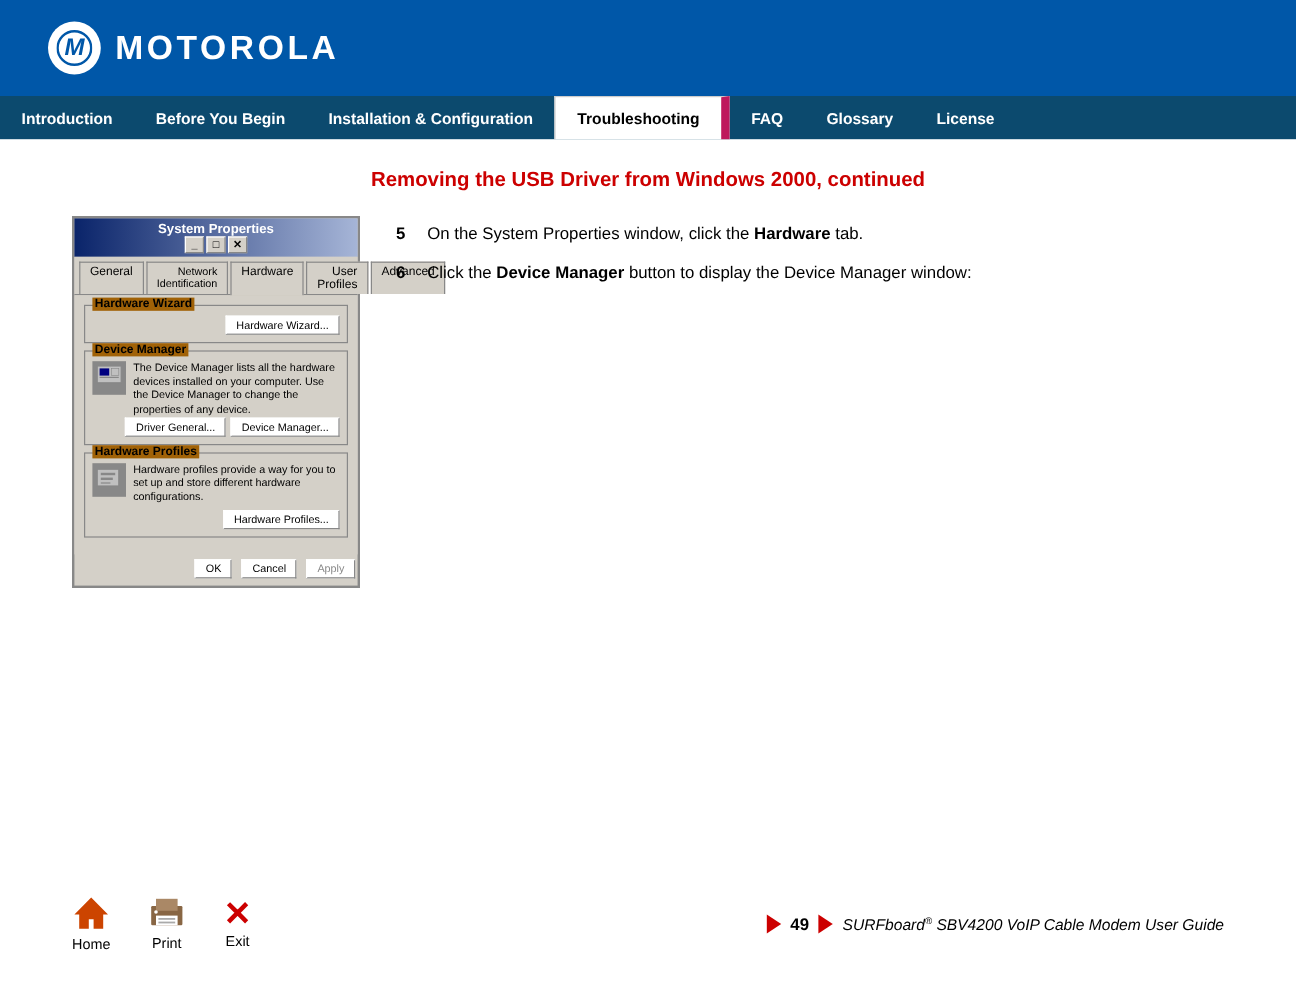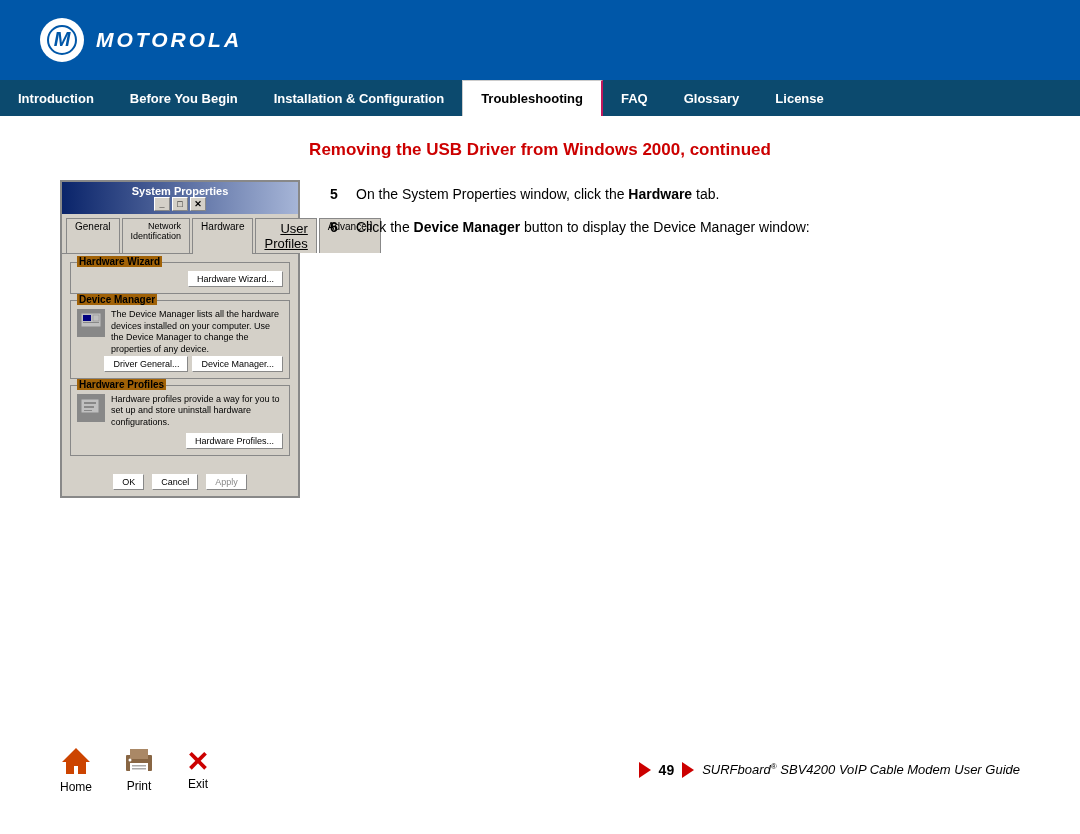--- a/index.html
+++ b/index.html
@@ -36,25 +36,24 @@
       display: flex;
       align-items: center;
       justify-content: center;
       font-weight: bold;
       font-size: 22px;
       color: #0057a8;
       font-style: italic;
     }
 
     .logo-text {
-      font-size: 21px;
+      font-size: 28px;
       font-weight: 900;
       color: white;
       letter-spacing: 3px;
-      font-style: italic;
       text-transform: uppercase;
     }
 
     
     .nav-bar {
       width: 100%;
       height: 36px;
       background: #0c4a6e;
       display: flex;
       align-items: stretch;
@@ -69,21 +68,21 @@
       font-weight: bold;
       cursor: pointer;
       white-space: nowrap;
     }
 
     .nav-item.active {
       background: white;
       color: #000000;
       border-top: 1px solid #ccc;
       border-left: 1px solid #ccc;
-      border-right: 2px solid #be185d;
+      border-right: 7px solid #be185d;
     }
 
     
     .main-content {
       padding: 24px 60px 20px 60px;
       display: flex;
       flex-direction: column;
     }
 
     .page-title {
@@ -229,23 +228,23 @@
     }
 
     .two-buttons {
       display: flex;
       gap: 4px;
       justify-content: flex-end;
     }
 
     .dialog-footer {
       display: flex;
-      justify-content: center;
+      justify-content: flex-end;
       gap: 8px;
-      padding: 4px 23px 6px;
+      padding: 4px 2px 6px;
     }
 
     
     .instructions {
       flex: 1;
       padding-top: 4px;
     }
 
     .instruction-item {
       display: flex;
@@ -304,21 +303,21 @@
       font-size: 24px;
       font-weight: bold;
       display: flex;
       align-items: center;
       justify-content: center;
     }
 
     .footer-page-info {
       margin-left: auto;
       display: flex;
-      align-items: flex-start;
+      align-items: flex-end;
       gap: 8px;
       font-size: 13px;
     }
 
     .arrow-right {
       width: 0;
       height: 0;
       border-top: 8px solid transparent;
       border-bottom: 8px solid transparent;
       border-left: 12px solid #cc0000;
@@ -374,21 +373,21 @@
         <div class="dialog-title-buttons">
           <div class="title-btn">_</div>
           <div class="title-btn">□</div>
           <div class="title-btn">✕</div>
         </div>
       </div>
       <div class="dialog-tabs">
         <div class="dialog-tab">General</div>
         <div class="dialog-tab" style="font-size:9px;">Network Identification</div>
         <div class="dialog-tab active">Hardware</div>
-        <div class="dialog-tab" style="font-size:13px;text-decoration:underline;">User Profiles</div>
+        <div class="dialog-tab" style="font-size:10px;">User Profiles</div>
         <div class="dialog-tab">Advanced</div>
       </div>
 
       <div class="dialog-body">
 
         <div class="dialog-section">
           <span class="section-legend">Hardware Wizard</span>
           <div class="section-button">
             <button class="win-button">Hardware Wizard...</button>
           </div>
@@ -417,21 +416,21 @@
           <span class="section-legend">Hardware Profiles</span>
           <div class="section-content">
             <div class="section-icon">
               <svg width="24" height="24" viewBox="0 0 24 24">
                 <rect x="2" y="3" width="18" height="14" fill="#c0c0c0" stroke="#888" stroke-width="1"></rect>
                 <rect x="5" y="6" width="12" height="2" fill="#888"></rect>
                 <rect x="5" y="10" width="10" height="2" fill="#888"></rect>
                 <rect x="5" y="14" width="8" height="1" fill="#888"></rect>
               </svg>
             </div>
-            <div class="section-text">Hardware profiles provide a way for you to set up and store uninstall hardware configurations.</div>
+            <div class="section-text">Hardware profiles provide a way for you to set up and store different hardware configurations.</div>
           </div>
           <div class="section-button">
             <button class="win-button">Hardware Profiles...</button>
           </div>
         </div>
       </div>
 
       <div class="dialog-footer">
         <button class="win-button">OK</button>
         <button class="win-button">Cancel</button>

